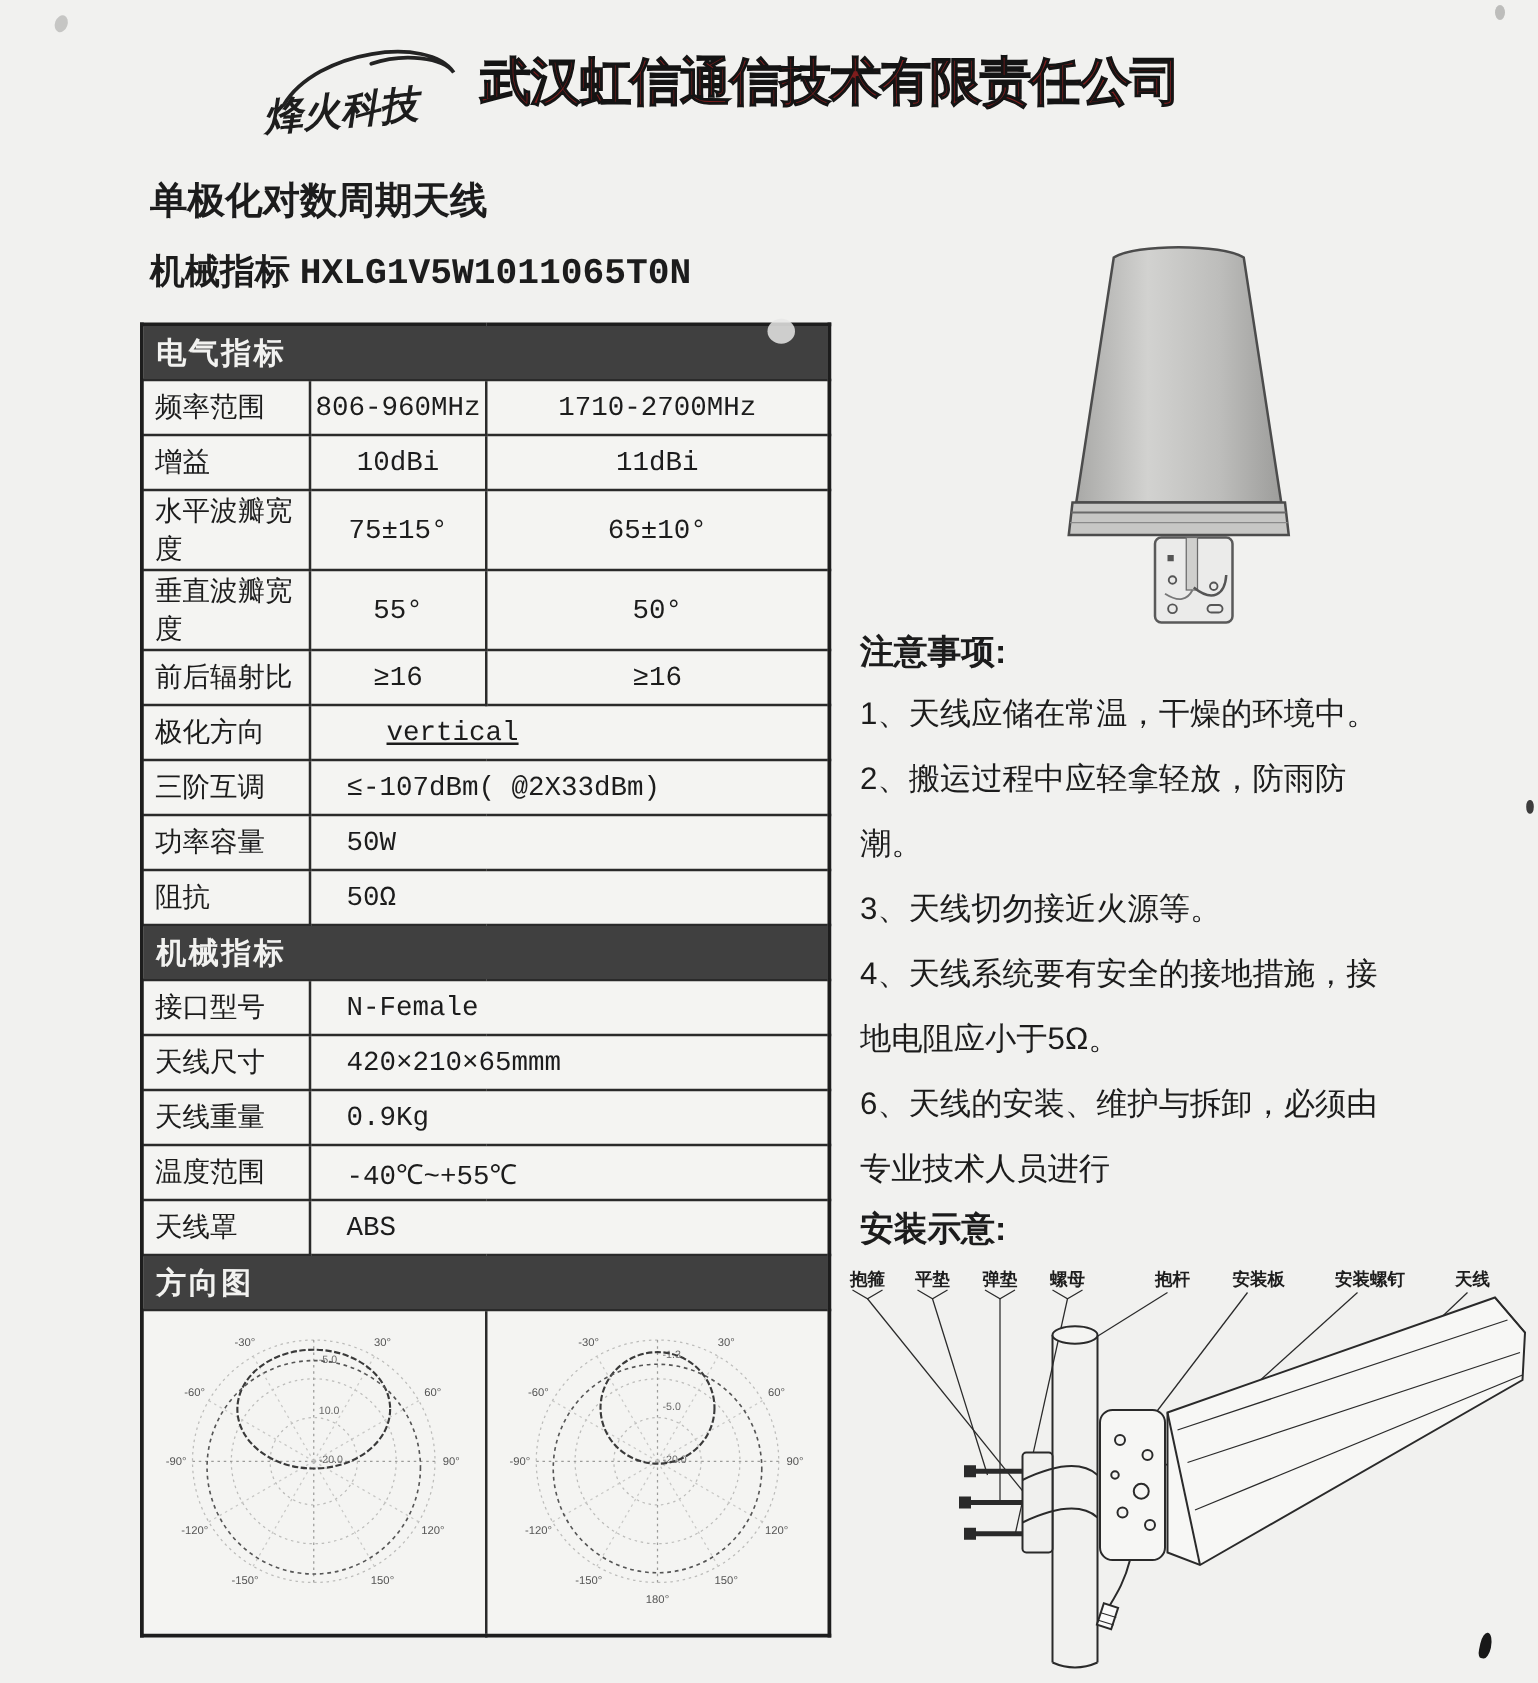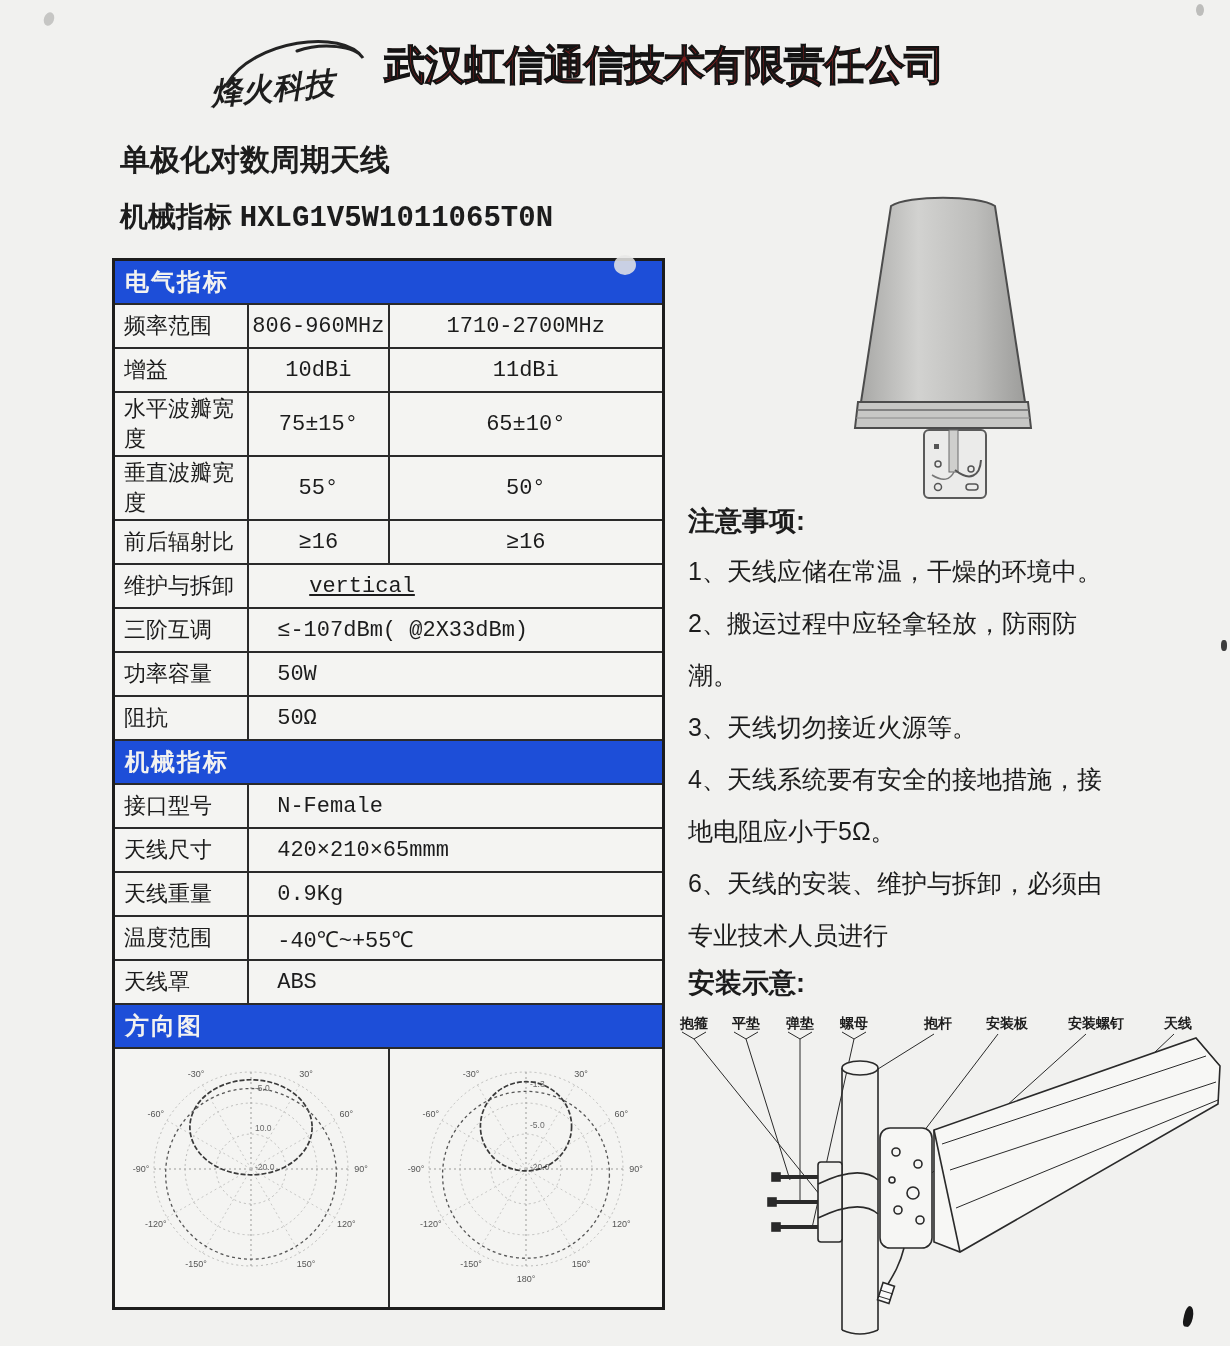--- a/index.html
+++ b/index.html
@@ -17,21 +17,21 @@
     -webkit-text-stroke:1px #141414;white-space:nowrap;
   }
   .product-title{position:absolute;left:120px;top:140px;font-size:30px;font-weight:bold;}
   .model-line{position:absolute;left:120px;top:198px;font-size:28px;font-weight:bold;white-space:nowrap;}
   .model-line .model-no{font-family:"Liberation Mono","DejaVu Sans Mono",monospace;font-size:29px;font-weight:bold;letter-spacing:0px;}
   
   .spec{position:absolute;left:112px;top:258px;width:553px;border-collapse:collapse;
         border:3px solid #1d1d1d;background:#f4f4f2;}
   .spec td{border:2px solid #2a2a2a;font-size:22px;vertical-align:middle;}
   .spec tr.section td{
-    background:#1d4ed8;color:#f2f2f0;font-weight:bold;font-size:24px;
+    background:#404040;color:#f2f2f0;font-weight:bold;font-size:24px;
     height:38px;padding:2px 10px;letter-spacing:2px;position:relative;
   }
   .spec tr.datarow td{height:40px;}
   .spec td.lbl{width:178px;padding-left:9px;}
   .spec td.v1{width:168px;text-align:center;}
   .spec td.v2{text-align:center;}
   .spec td.vm{padding-left:28px;text-align:left;}
   .latin{font-family:"Liberation Mono","DejaVu Sans Mono",monospace;font-size:21px;}
   .spec td.plotcell{width:50%;padding:4px 2px 2px 2px;text-align:center;vertical-align:top;}
   .smudge{position:absolute;right:26px;top:-6px;width:22px;height:20px;background:#e8e8e6;
@@ -94,21 +94,21 @@
     <td class="lbl">垂直波瓣宽度</td>
     <td class="v1 latin">55°</td>
     <td class="v2 latin">50°</td>
   </tr>
   <tr class="datarow">
     <td class="lbl">前后辐射比</td>
     <td class="v1 latin">≥16</td>
     <td class="v2 latin">≥16</td>
   </tr>
   <tr class="datarow">
-    <td class="lbl">维护与拆卸</td>
+    <td class="lbl">极化方向</td>
     <td class="vm latin" colspan="2" style="padding-left:60px;text-decoration:underline;">vertical</td>
   </tr>
   <tr class="datarow">
     <td class="lbl">三阶互调</td>
     <td class="vm latin" colspan="2">≤-107dBm( @2X33dBm)</td>
   </tr>
   <tr class="datarow">
     <td class="lbl">功率容量</td>
     <td class="vm latin" colspan="2">50W</td>
   </tr>

